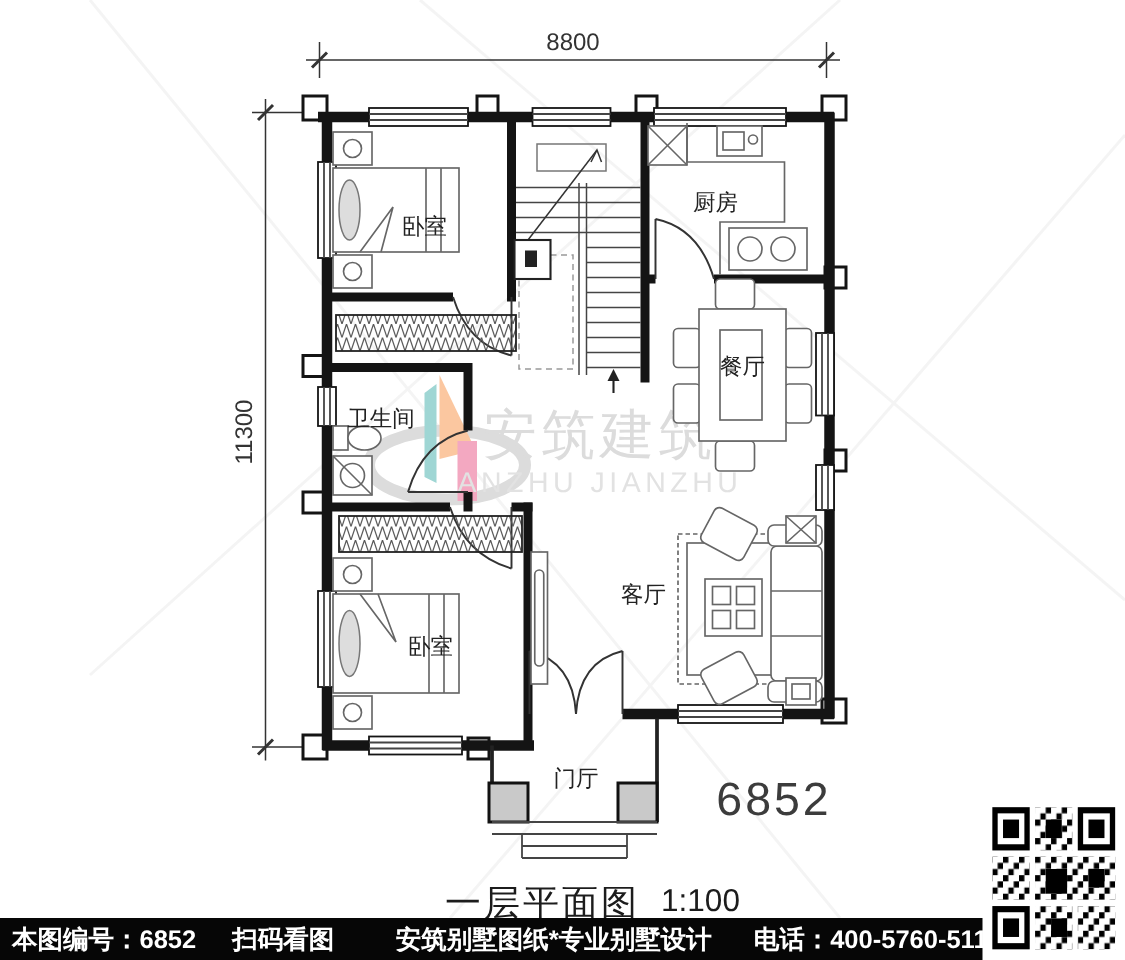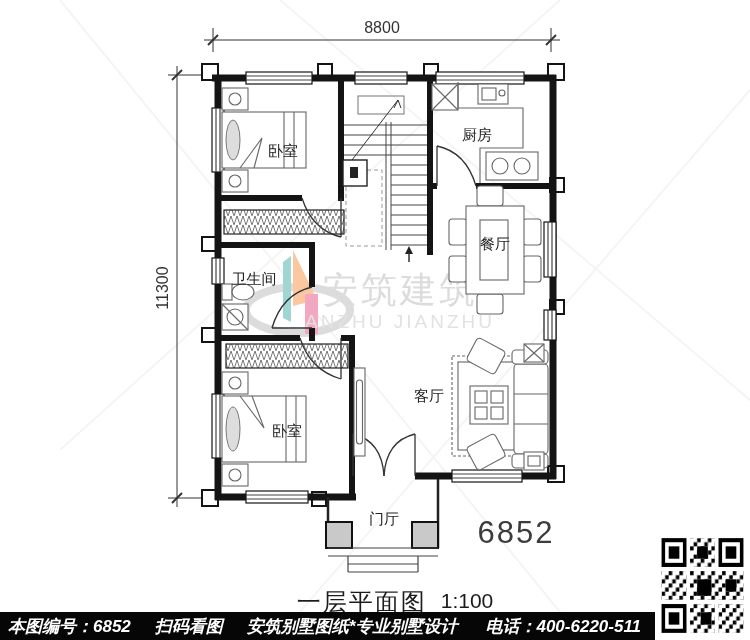--- a/index.html
+++ b/index.html
@@ -17,22 +17,22 @@
   .win{fill:#fff;stroke:#141414;stroke-width:1.2;}
   .pilaster{fill:#fff;stroke:#141414;stroke-width:2;}
   .ghost{stroke:#f0f0f0;stroke-width:2;}
   #title-block{position:absolute;left:275px;top:586px;width:240px;display:flex;
       align-items:center;justify-content:center;gap:14px;color:#1c1c1c;}
   #title-block .t1{font-size:24px;letter-spacing:2px;}
   #title-block .t2{font-size:21px;padding-bottom:2px;}
   #footer-bar{position:absolute;left:0;top:612px;width:750px;height:28px;background:#060606;
       color:#fff;display:flex;align-items:center;font-size:17px;font-weight:bold;
       white-space:nowrap;overflow:hidden;}
-  #footer-bar span{display:inline-block;font-style:italic;}
-  .f1{margin-left:8px;} .f2{margin-left:24px;} .f3{margin-left:24px;}
+  #footer-bar span{display:inline-block;}
+  .f1{margin-left:8px;} .f2{margin-left:24px;} .f3{margin-left:41px;}
   .f4{margin-left:28px;} .f5{margin-left:24px;}
   #qr-box{position:absolute;left:655px;top:531px;width:95px;height:109px;background:#fff;
       box-sizing:border-box;padding:3px;z-index:5;}
   #qr-box svg{display:block;width:100%;height:100%;}
 </style>
 </head>
 <body>
 
 <div id="stage">
 
@@ -314,21 +314,21 @@
 
 <div id="title-block">
   <span class="t1">一层平面图</span>
   <span class="t2">1:100</span>
 </div>
 
 <div id="footer-bar">
   <span class="f1">本图编号：6852</span>
   <span class="f2">扫码看图</span>
   <span class="f3">安筑别墅图纸*专业别墅设计</span>
-  <span class="f4">电话：400-6220-511</span>
+  <span class="f4">电话：400-5760-511</span>
   <span class="f5">扫码看图</span>
 </div>
 
 <div id="qr-box">
   <svg viewBox="0 0 25 25" preserveAspectRatio="none">
     <rect width="25" height="25" fill="#fff"></rect>
     <rect x="9" y="1" width="7" height="7" fill="url(#qrpat)"></rect>
     <rect x="1" y="9" width="7" height="7" fill="url(#qrpat)"></rect>
     <rect x="9" y="9" width="15" height="7" fill="url(#qrpat)"></rect>
     <rect x="17" y="17" width="7" height="7" fill="url(#qrpat)"></rect>

